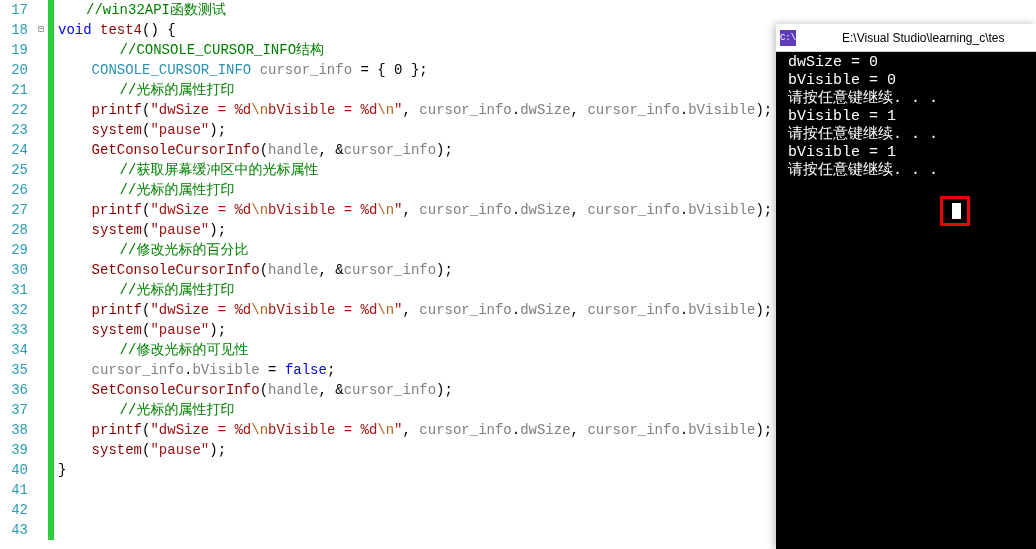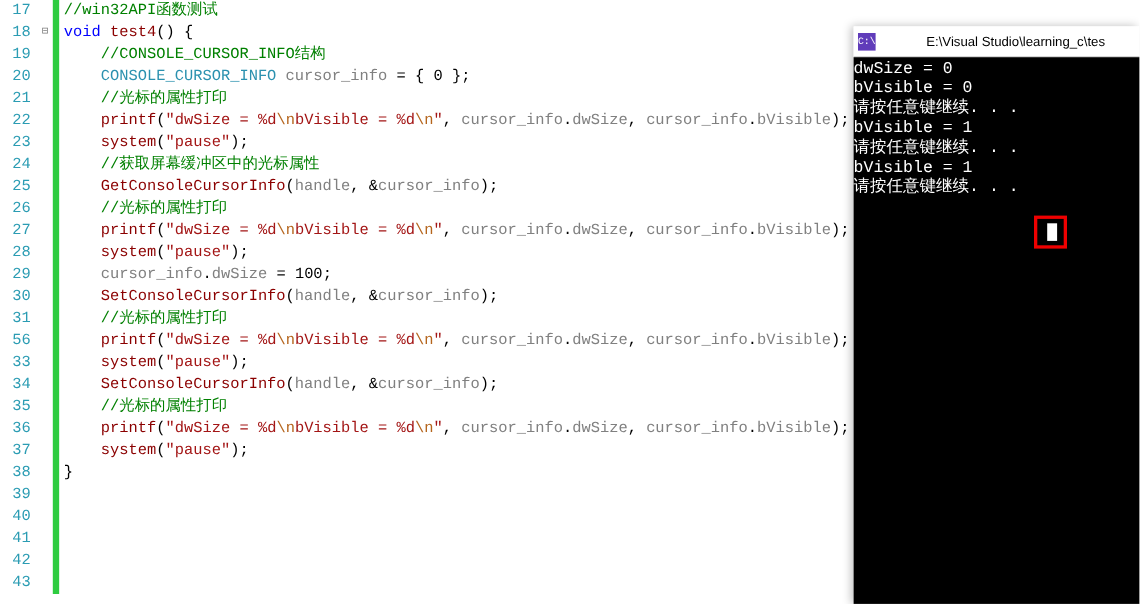--- a/index.html
+++ b/index.html
@@ -55,21 +55,21 @@
     flex: 1;
     background: #fff;
     position: relative;
   }
   .code .line {
     height: 20px;
     line-height: 20px;
     white-space: pre;
     padding-left: 4px;
   }
-  .cm { color: #008000; }      
+  .cm { color: #008000; margin-left: 28px; }      
   .kw { color: #0000ff; }
   .cls { color: #2b91af; }     
   .id { color: #808080; }      
   .func { color: #8b0000; }     
   .str { color: #a31515; }     
   .esc { color: #b5651d; }     
   .macro { color: #6f008a; }   
   .num { color: #000000; }
   .plain { color: #000000; }
 
@@ -101,21 +101,21 @@
   .console .titlebar .title {
     color: #000; font-family: "Segoe UI", sans-serif; font-size: 12px;
     white-space: nowrap; overflow: hidden; margin-left: 40px;
   }
   .console .body {
     background: #000;
     color: #fff;
     font-family: "NSimSun", "SimSun", "Courier New", monospace;
     font-size: 15px;
     height: calc(100% - 28px);
-    padding: 2px 0;
+    padding: 2px 12px;
     position: relative;
   }
   .console .body .cl { height: 18px; line-height: 18px; white-space: pre; }
   .console .cursor-box {
     position: absolute;
     border: 3px solid #e00;
     width: 30px; height: 30px;
     color:#fff;
   }
   .console .cursor-box .blk {
@@ -138,21 +138,21 @@
       <div class="ln">22</div>
       <div class="ln">23</div>
       <div class="ln">24</div>
       <div class="ln">25</div>
       <div class="ln">26</div>
       <div class="ln">27</div>
       <div class="ln">28</div>
       <div class="ln">29</div>
       <div class="ln">30</div>
       <div class="ln">31</div>
-      <div class="ln">56</div>
+      <div class="ln">32</div>
       <div class="ln">33</div>
       <div class="ln">34</div>
       <div class="ln">35</div>
       <div class="ln">36</div>
       <div class="ln">37</div>
       <div class="ln">38</div>
       <div class="ln">39</div>
       <div class="ln">40</div>
       <div class="ln">41</div>
       <div class="ln">42</div>
@@ -217,30 +217,32 @@
       <div class="bc green"></div>
     </div>
   <div class="code" id="codearea">
       <div class="line"><span class="cm">//win32API函数测试</span></div>
       <div class="line"><span class="kw">void</span><span class="plain"> </span><span class="func">test4</span><span class="plain">(</span><span class="plain">)</span><span class="plain"> </span><span class="plain">{</span></div>
       <div class="line">    <span class="cm">//CONSOLE_CURSOR_INFO结构</span></div>
       <div class="line">    <span class="cls">CONSOLE_CURSOR_INFO</span><span class="plain"> </span><span class="id">cursor_info</span><span class="plain"> </span><span class="plain">=</span><span class="plain"> </span><span class="plain">{</span><span class="plain"> </span><span class="num">0</span><span class="plain"> </span><span class="plain">}</span><span class="plain">;</span></div>
       <div class="line">    <span class="cm">//光标的属性打印</span></div>
       <div class="line">    <span class="func">printf</span><span class="plain">(</span><span class="str">"</span><span class="str">dwSize = %d</span><span class="esc">\n</span><span class="str">bVisible = %d</span><span class="esc">\n</span><span class="str">"</span><span class="plain">,</span><span class="plain"> </span><span class="id">cursor_info</span><span class="plain">.</span><span class="id">dwSize</span><span class="plain">,</span><span class="plain"> </span><span class="id">cursor_info</span><span class="plain">.</span><span class="id">bVisible</span><span class="plain">)</span><span class="plain">;</span></div>
       <div class="line">    <span class="func">system</span><span class="plain">(</span><span class="str">"</span><span class="str">pause</span><span class="str">"</span><span class="plain">)</span><span class="plain">;</span></div>
+      <div class="line">    <span class="func">GetConsoleCursorInfo</span><span class="plain">(</span><span class="id">handle</span><span class="plain">,</span><span class="plain"> </span><span class="plain">&amp;</span><span class="id">cursor_info</span><span class="plain">)</span><span class="plain">;</span></div>
       <div class="line">    <span class="cm">//获取屏幕缓冲区中的光标属性</span></div>
-      <div class="line">    <span class="func">GetConsoleCursorInfo</span><span class="plain">(</span><span class="id">handle</span><span class="plain">,</span><span class="plain"> </span><span class="plain">&amp;</span><span class="id">cursor_info</span><span class="plain">)</span><span class="plain">;</span></div>
-      <div class="line">    <span class="cm">//光标的属性打印</span></div>
-      <div class="line">    <span class="func">printf</span><span class="plain">(</span><span class="str">"</span><span class="str">dwSize = %d</span><span class="esc">\n</span><span class="str">bVisible = %d</span><span class="esc">\n</span><span class="str">"</span><span class="plain">,</span><span class="plain"> </span><span class="id">cursor_info</span><span class="plain">.</span><span class="id">dwSize</span><span class="plain">,</span><span class="plain"> </span><span class="id">cursor_info</span><span class="plain">.</span><span class="id">bVisible</span><span class="plain">)</span><span class="plain">;</span></div>
-      <div class="line">    <span class="func">system</span><span class="plain">(</span><span class="str">"</span><span class="str">pause</span><span class="str">"</span><span class="plain">)</span><span class="plain">;</span></div>
-      <div class="line">    <span class="id">cursor_info</span><span class="plain">.</span><span class="id">dwSize</span><span class="plain"> </span><span class="plain">=</span><span class="plain"> </span><span class="num">100</span><span class="plain">;</span></div>
+      <div class="line">    <span class="cm">//光标的属性打印</span></div>
+      <div class="line">    <span class="func">printf</span><span class="plain">(</span><span class="str">"</span><span class="str">dwSize = %d</span><span class="esc">\n</span><span class="str">bVisible = %d</span><span class="esc">\n</span><span class="str">"</span><span class="plain">,</span><span class="plain"> </span><span class="id">cursor_info</span><span class="plain">.</span><span class="id">dwSize</span><span class="plain">,</span><span class="plain"> </span><span class="id">cursor_info</span><span class="plain">.</span><span class="id">bVisible</span><span class="plain">)</span><span class="plain">;</span></div>
+      <div class="line">    <span class="func">system</span><span class="plain">(</span><span class="str">"</span><span class="str">pause</span><span class="str">"</span><span class="plain">)</span><span class="plain">;</span></div>
+      <div class="line">    <span class="cm">//修改光标的百分比</span></div>
       <div class="line">    <span class="func">SetConsoleCursorInfo</span><span class="plain">(</span><span class="id">handle</span><span class="plain">,</span><span class="plain"> </span><span class="plain">&amp;</span><span class="id">cursor_info</span><span class="plain">)</span><span class="plain">;</span></div>
       <div class="line">    <span class="cm">//光标的属性打印</span></div>
       <div class="line">    <span class="func">printf</span><span class="plain">(</span><span class="str">"</span><span class="str">dwSize = %d</span><span class="esc">\n</span><span class="str">bVisible = %d</span><span class="esc">\n</span><span class="str">"</span><span class="plain">,</span><span class="plain"> </span><span class="id">cursor_info</span><span class="plain">.</span><span class="id">dwSize</span><span class="plain">,</span><span class="plain"> </span><span class="id">cursor_info</span><span class="plain">.</span><span class="id">bVisible</span><span class="plain">)</span><span class="plain">;</span></div>
       <div class="line">    <span class="func">system</span><span class="plain">(</span><span class="str">"</span><span class="str">pause</span><span class="str">"</span><span class="plain">)</span><span class="plain">;</span></div>
+      <div class="line">    <span class="cm">//修改光标的可见性</span></div>
+      <div class="line">    <span class="id">cursor_info</span><span class="plain">.</span><span class="id">bVisible</span><span class="plain"> </span><span class="plain">=</span><span class="plain"> </span><span class="kw">false</span><span class="plain">;</span></div>
       <div class="line">    <span class="func">SetConsoleCursorInfo</span><span class="plain">(</span><span class="id">handle</span><span class="plain">,</span><span class="plain"> </span><span class="plain">&amp;</span><span class="id">cursor_info</span><span class="plain">)</span><span class="plain">;</span></div>
       <div class="line">    <span class="cm">//光标的属性打印</span></div>
       <div class="line">    <span class="func">printf</span><span class="plain">(</span><span class="str">"</span><span class="str">dwSize = %d</span><span class="esc">\n</span><span class="str">bVisible = %d</span><span class="esc">\n</span><span class="str">"</span><span class="plain">,</span><span class="plain"> </span><span class="id">cursor_info</span><span class="plain">.</span><span class="id">dwSize</span><span class="plain">,</span><span class="plain"> </span><span class="id">cursor_info</span><span class="plain">.</span><span class="id">bVisible</span><span class="plain">)</span><span class="plain">;</span></div>
       <div class="line">    <span class="func">system</span><span class="plain">(</span><span class="str">"</span><span class="str">pause</span><span class="str">"</span><span class="plain">)</span><span class="plain">;</span></div>
       <div class="line"><span class="plain">}</span></div>
     </div>
 </div>
 
 <div class="console">
   <div class="titlebar">

